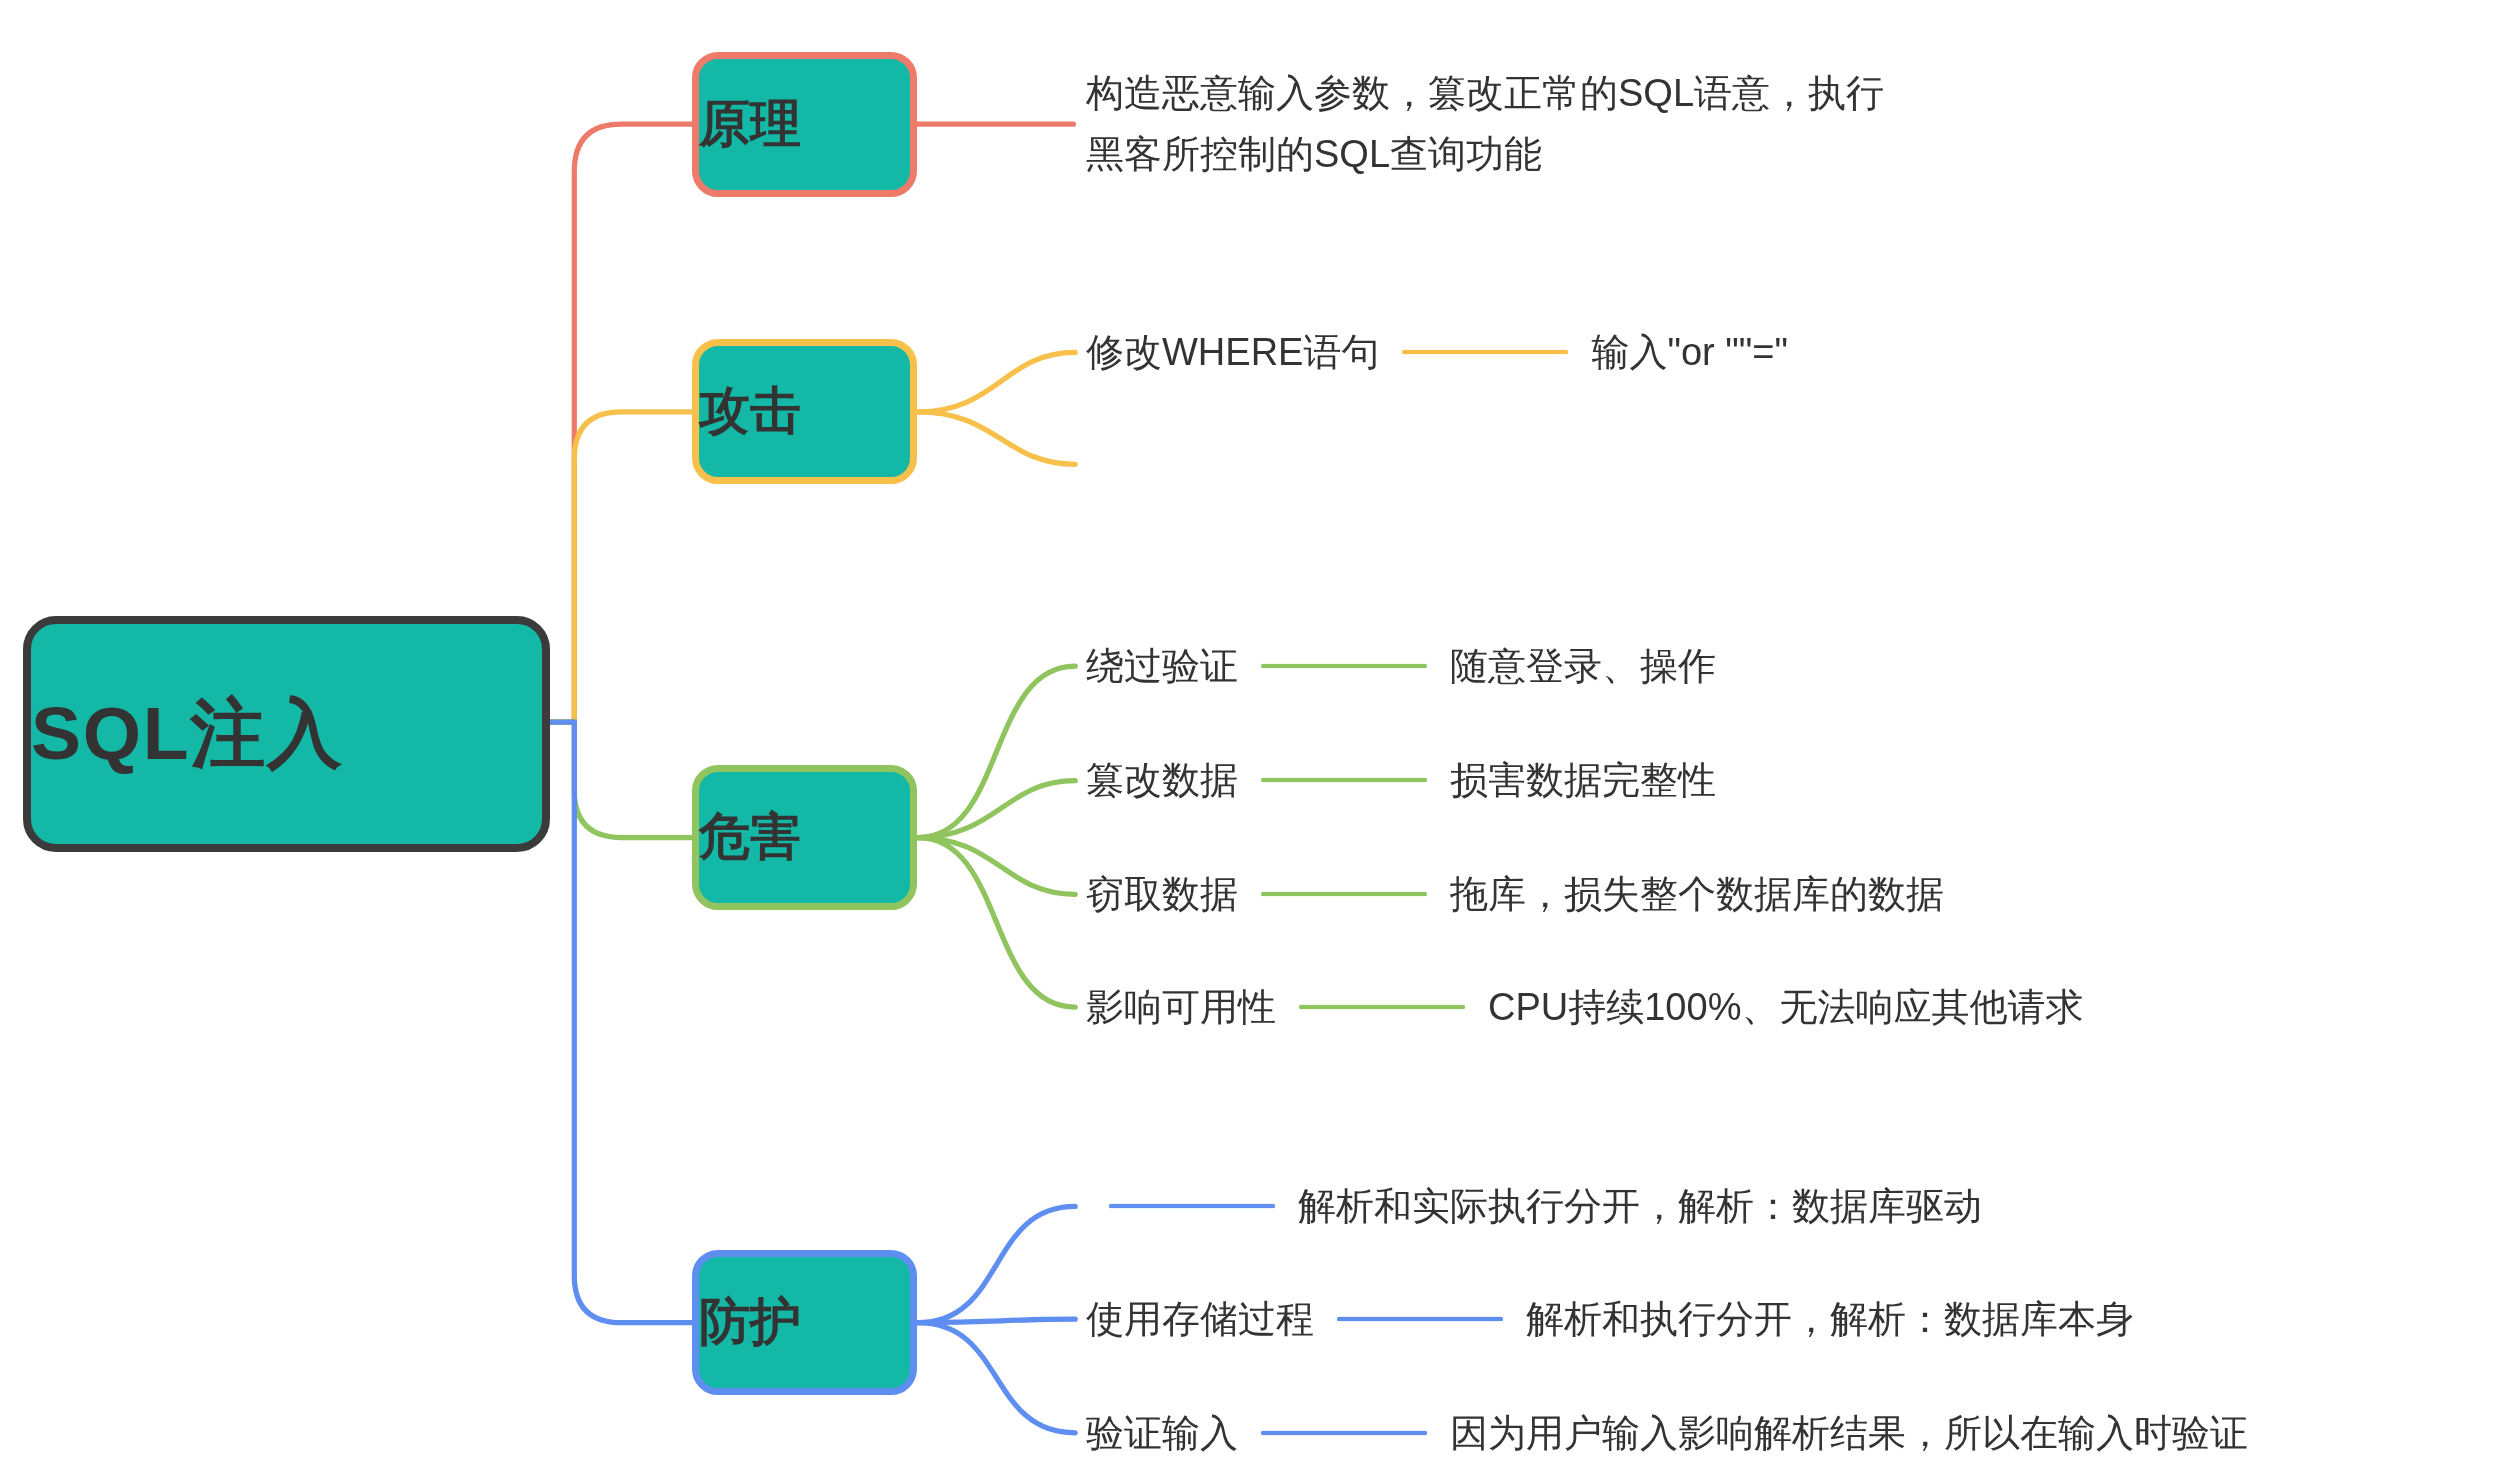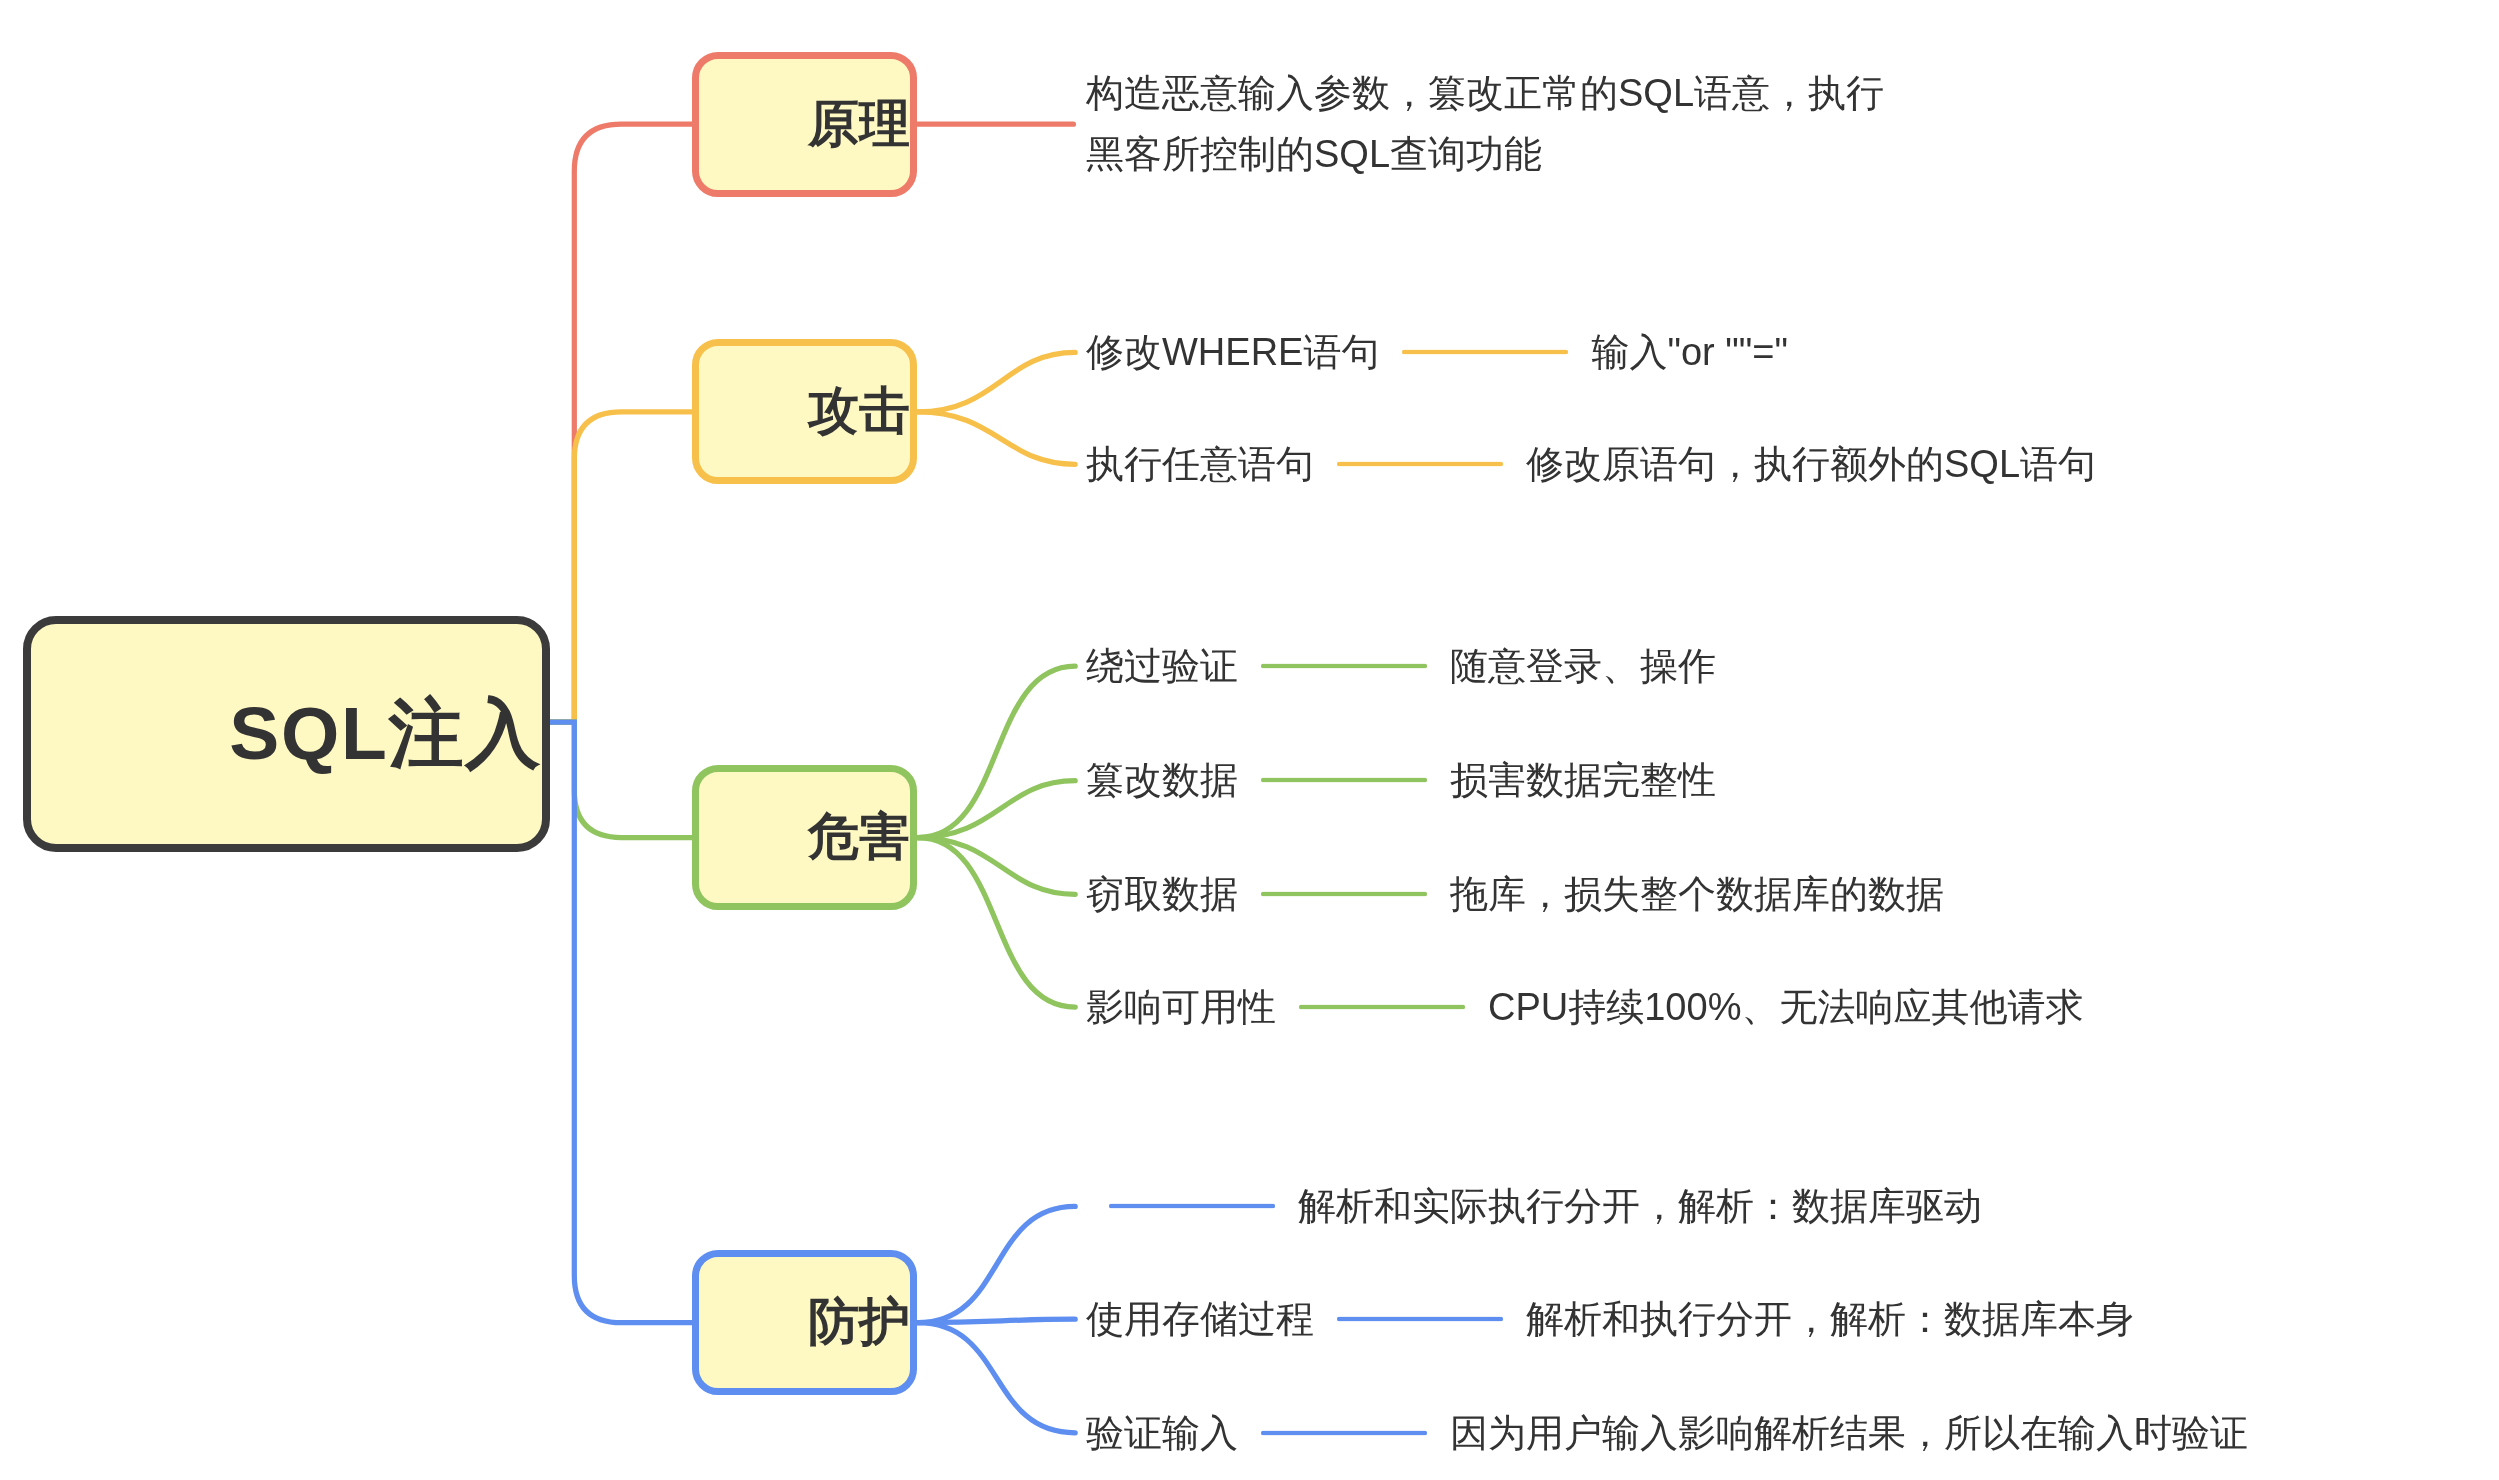--- a/index.html
+++ b/index.html
@@ -29,22 +29,22 @@
   }
   .stroke-principle { stroke: var(--color-principle); }
   .stroke-attack    { stroke: var(--color-attack); }
   .stroke-harm      { stroke: var(--color-harm); }
   .stroke-defense   { stroke: var(--color-defense); }
 
   .node-box {
     position: absolute;
     display: flex;
     align-items: center;
-    justify-content: flex-end;
-    background: #fef9c3;
+    justify-content: flex-start;
+    background: #14b8a6;
     border-radius: 26px;
     font-weight: bold;
     white-space: nowrap;
   }
   .root-box {
     left: 23px; top: 616px;
     width: 527px; height: 236px;
     border: 8.7px solid var(--color-root);
     border-radius: 33px;
     font-size: 75px;
@@ -140,25 +140,20 @@
   <div class="note-block" style="top:124px">
     <div>构造恶意输入参数，篡改正常的SQL语意，执行</div>
     <div>黑客所控制的SQL查询功能</div>
   </div>
 
   <div class="row" style="top:352px">
     <span>修改WHERE语句</span>
     <div class="h-line attack"></div>
     <span>输入"or ""="</span>
   </div>
-  <div class="row" style="top:464px">
-    <span>执行任意语句</span>
-    <div class="h-line attack"></div>
-    <span>修改原语句，执行额外的SQL语句</span>
-  </div>
 
   <div class="row" style="top:666px">
     <span>绕过验证</span>
     <div class="h-line harm"></div>
     <span>随意登录、操作</span>
   </div>
   <div class="row" style="top:894px">
     <span>窃取数据</span>
     <div class="h-line harm"></div>
     <span>拖库，损失整个数据库的数据</span>

